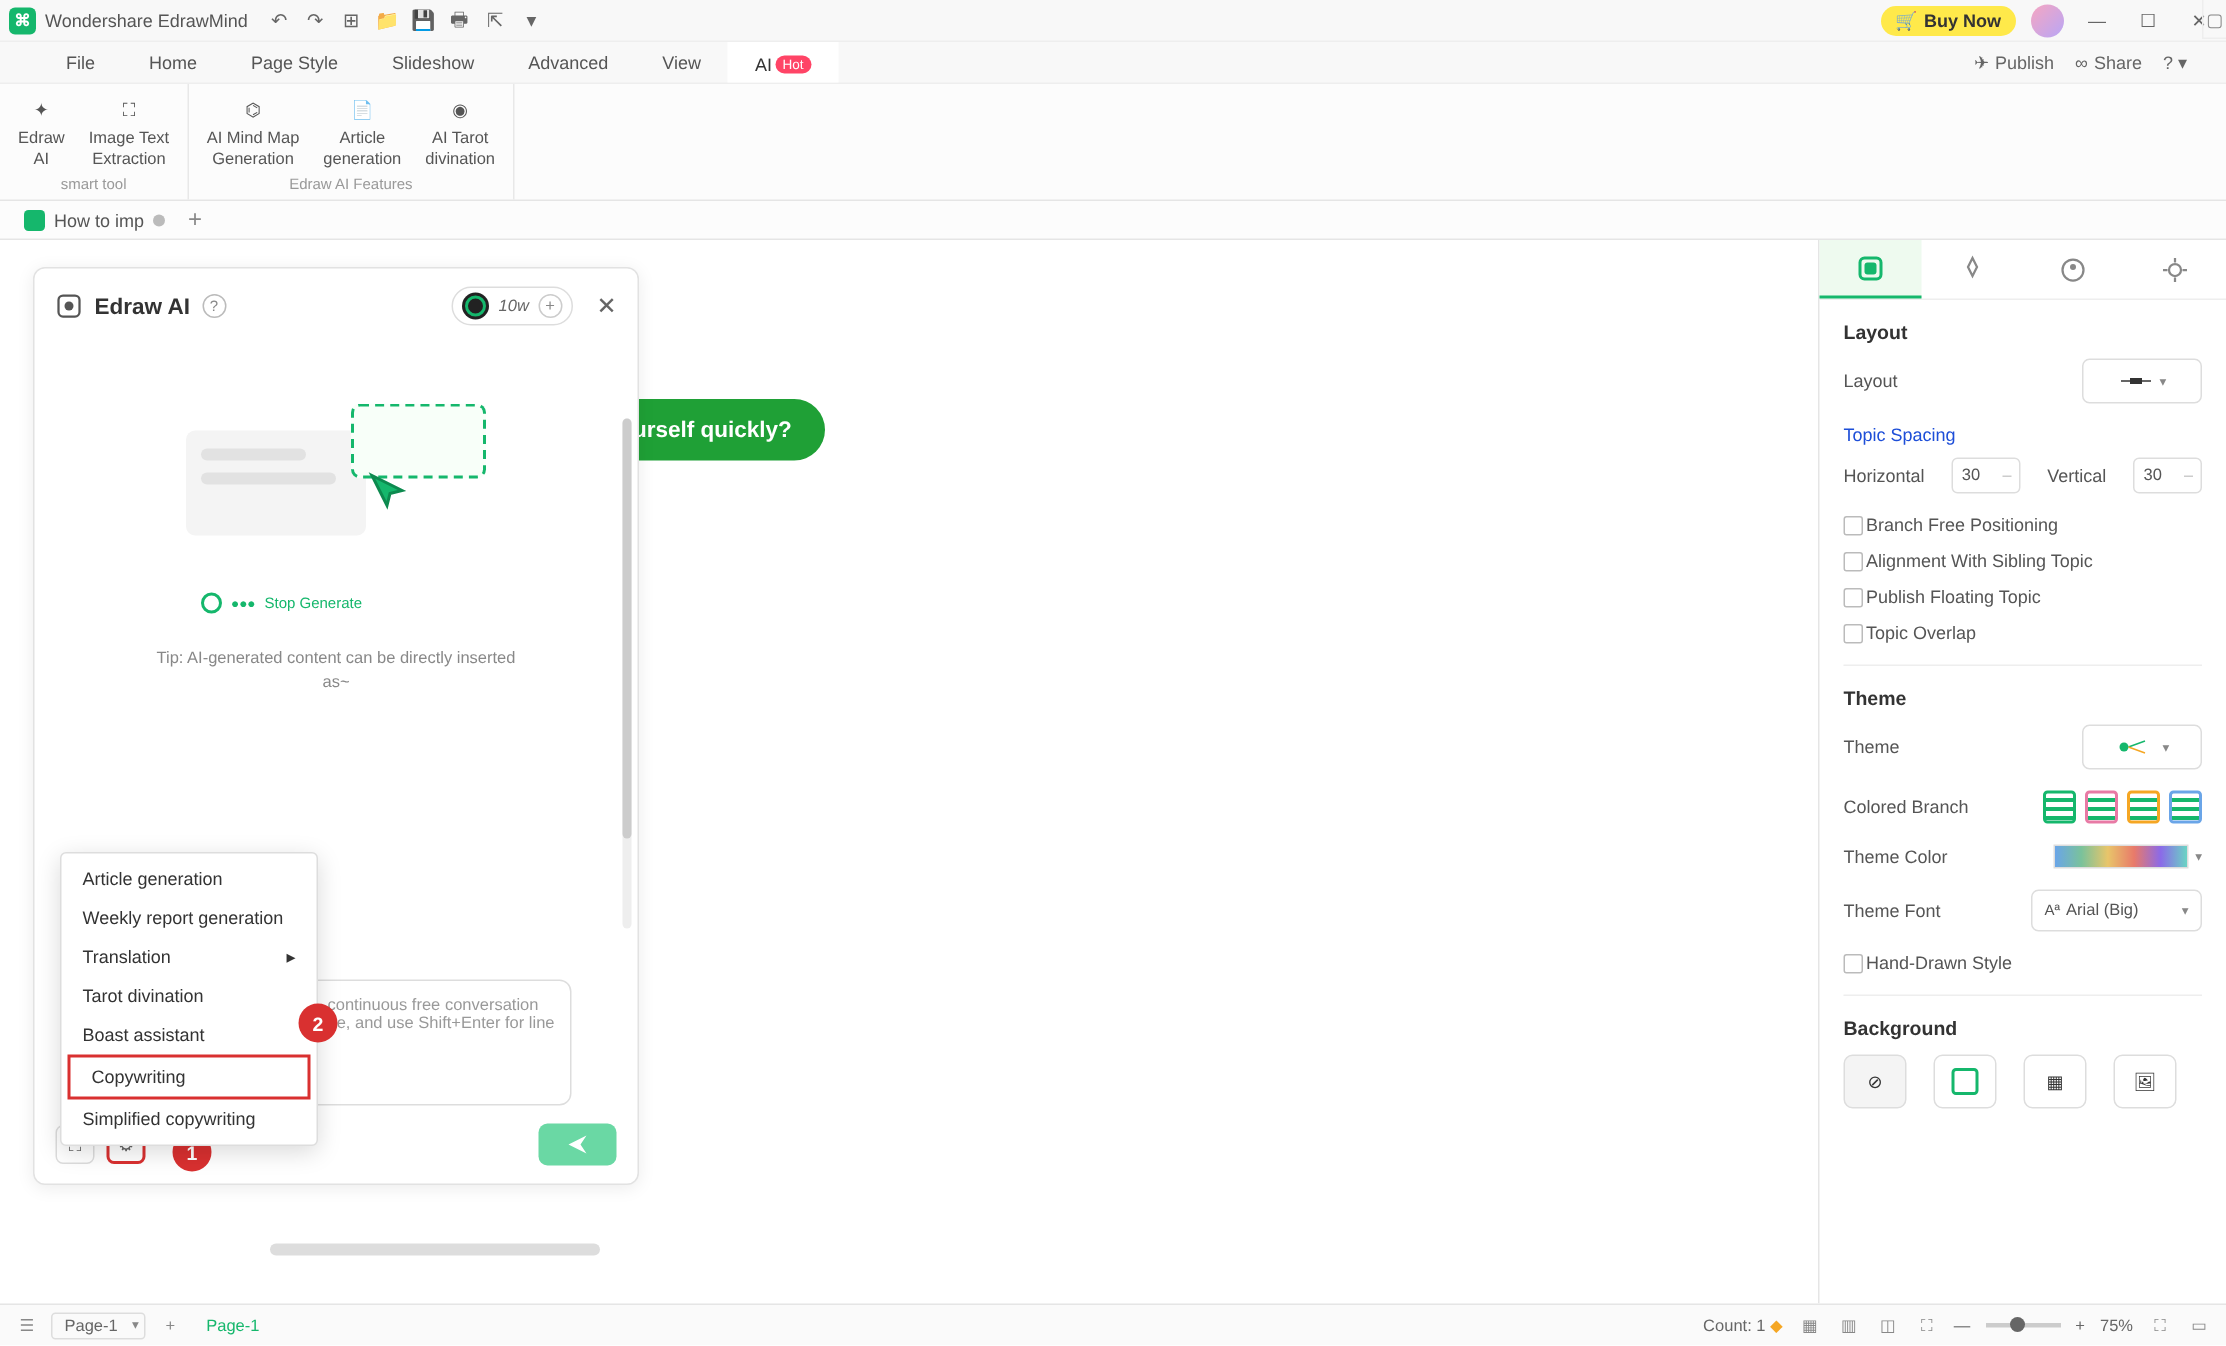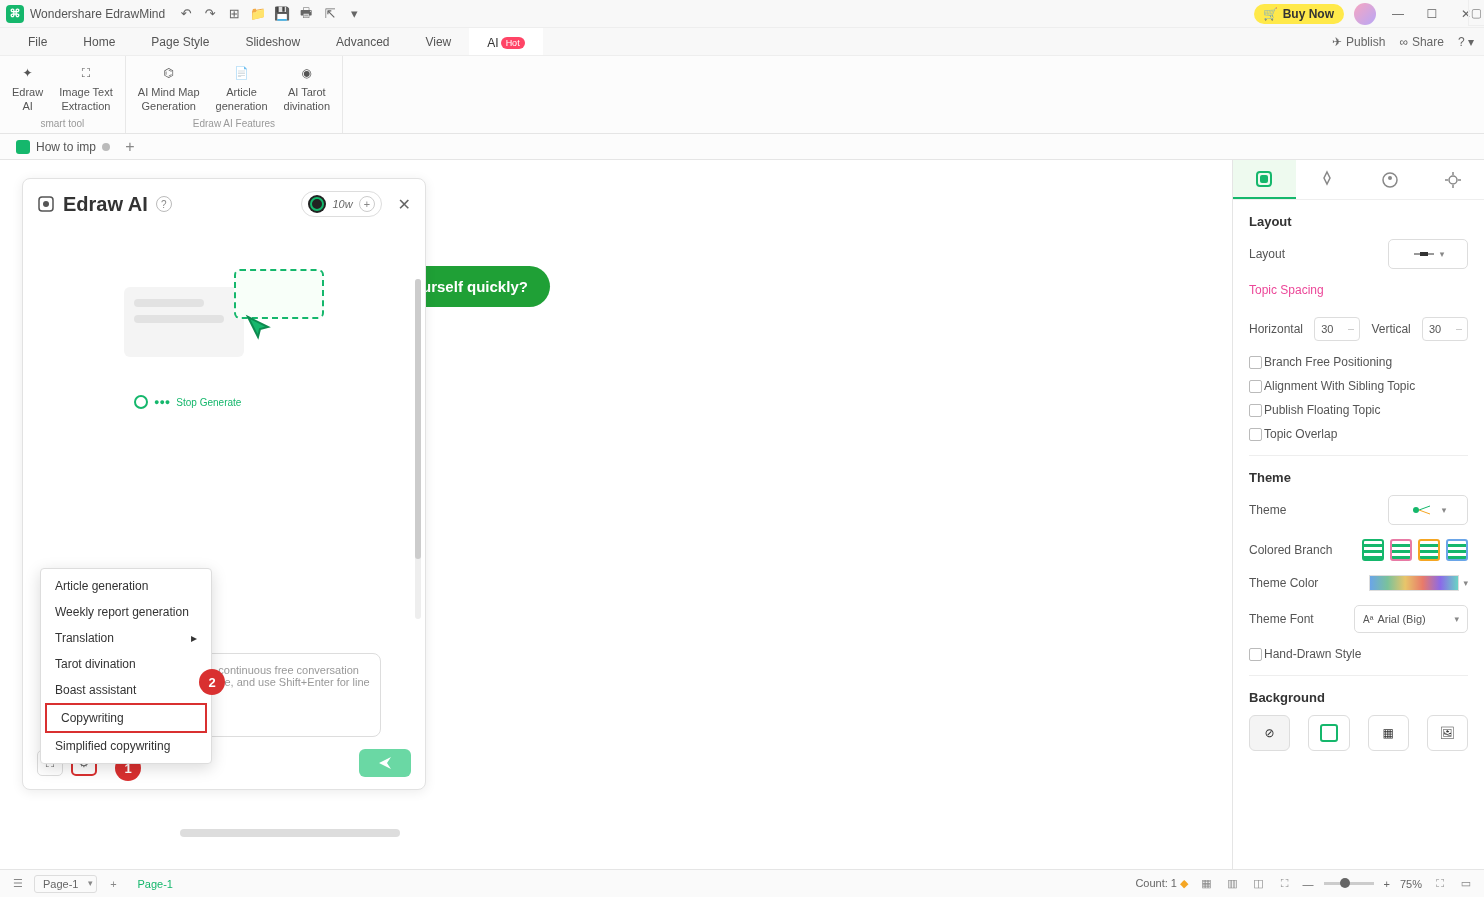--- a/index.html
+++ b/index.html
@@ -10,21 +10,21 @@
 .logo { width: 18px; height: 18px; background: #15b76c; border-radius: 4px; display: flex; align-items: center; justify-content: center; color: #fff; font-weight: bold; font-size: 11px; }
 .app-title { margin-left: 6px; font-size: 12px; color: #555; }
 .tb-icons { display: flex; gap: 6px; margin-left: 12px; align-items: center; }
 .tb-icon { width: 18px; height: 18px; display: flex; align-items: center; justify-content: center; color: #666; cursor: pointer; font-size: 13px; }
 .tb-right { margin-left: auto; display: flex; align-items: center; gap: 10px; }
 .buy-btn { background: #ffe94a; color: #333; padding: 3px 10px; border-radius: 12px; font-size: 12px; font-weight: bold; display: flex; align-items: center; gap: 4px; }
 .avatar { width: 22px; height: 22px; border-radius: 50%; background: linear-gradient(135deg, #f6a6c1, #b8a6f6); }
 .win-btn { width: 24px; height: 20px; display: flex; align-items: center; justify-content: center; color: #666; }
 
 
-.menubar { height: 28px; background: #f8f8f8; display: flex; align-items: center; padding: 0 10px; border-bottom: 1px solid #eee; }
+.menubar { height: 28px; background: #f8f8f8; display: flex; align-items: center; padding: 0 26px; border-bottom: 1px solid #eee; }
 .menu-item { padding: 0 18px; color: #555; cursor: pointer; font-size: 12px; }
 .menu-item.active { color: #333; background: #fff; height: 100%; display: flex; align-items: center; border-top: 2px solid transparent; }
 .hot-badge { background: #ff4466; color: #fff; font-size: 9px; padding: 1px 5px; border-radius: 7px; margin-left: 2px; vertical-align: top; }
 .menu-right { margin-left: auto; display: flex; align-items: center; gap: 14px; color: #666; }
 .mr-item { display: flex; align-items: center; gap: 4px; cursor: pointer; }
 
 
 .ribbon { height: 78px; background: #fcfcfc; display: flex; border-bottom: 1px solid #e5e5e5; }
 .ribbon-group { display: flex; flex-direction: column; align-items: center; padding: 4px 8px; border-right: 1px solid #e8e8e8; }
 .ribbon-btns { display: flex; gap: 8px; }
@@ -41,21 +41,21 @@
 .plus-tab { width: 20px; text-align: center; color: #888; cursor: pointer; font-size: 16px; }
 
 
 .main { position: absolute; top: 160px; bottom: 28px; left: 0; right: 0; display: flex; }
 .canvas { flex: 1; background: #ffffff; position: relative; overflow: hidden; }
 .node { position: absolute; left: 320px; top: 106px; background: #1fa036; color: #fff; padding: 12px 22px; border-radius: 22px; font-size: 15px; font-weight: bold; }
 
 
 .ai-panel { position: absolute; left: 22px; top: 18px; width: 404px; height: 612px; background: #fff; border: 1px solid #e2e2e2; border-radius: 8px; box-shadow: 0 2px 12px rgba(0,0,0,0.08); display: flex; flex-direction: column; }
 .ai-head { display: flex; align-items: center; padding: 12px 14px; gap: 8px; }
-.ai-title { font-size: 20px; font-weight: 600; color: #333; }
+.ai-title { font-size: 15px; font-weight: 600; color: #333; }
 .help-c { width: 16px; height: 16px; border: 1px solid #bbb; border-radius: 50%; display: flex; align-items: center; justify-content: center; font-size: 10px; color: #888; }
 .ai-head-right { margin-left: auto; display: flex; align-items: center; gap: 6px; }
 .token-pill { display: flex; align-items: center; gap: 6px; border: 1px solid #ddd; border-radius: 14px; padding: 3px 6px; font-style: italic; }
 .token-circ { width: 18px; height: 18px; background: #222; border-radius: 50%; display:flex;align-items:center;justify-content:center;}
 .token-circ::after{content:"";width:10px;height:10px;border:2px solid #15b76c;border-radius:50%;}
 .token-txt { font-size: 11px; color: #666; }
 .token-plus { width: 16px; height: 16px; border: 1px solid #ccc; border-radius: 50%; display: flex; align-items: center; justify-content: center; font-size: 11px; color: #888; }
 .close-x { font-size: 16px; color: #666; margin-left: 10px; cursor: pointer; }
 .ai-body { flex: 1; display: flex; flex-direction: column; align-items: center; position: relative; padding: 0 14px; overflow:hidden;}
 .illus { margin-top: 40px; width: 200px; height: 120px; position: relative; }
@@ -73,21 +73,21 @@
 .foot-ic.highlight { border: 2px solid #d93030; }
 .send-btn { margin-left: auto; width: 52px; height: 28px; background: #6ad8a4; border-radius: 6px; display: flex; align-items: center; justify-content: center; }
 .badge-red { position: absolute; width: 26px; height: 26px; background: #d93030; color: #fff; border-radius: 50%; display: flex; align-items: center; justify-content: center; font-weight: bold; font-size: 13px; }
 
 
 .ctx-menu { position: absolute; left: 40px; top: 408px; width: 172px; background: #fff; border: 1px solid #ddd; border-radius: 4px; box-shadow: 0 4px 16px rgba(0,0,0,0.15); padding: 4px 0; z-index: 50; }
 .ctx-item { padding: 6px 14px; font-size: 12px; color: #333; cursor: pointer; display: flex; align-items: center; justify-content: space-between; }
 .ctx-item.boxed { border: 2px solid #d93030; margin: 0 4px; }
 
 
-.rpanel { width: 252px; background: #fff; border-left: 1px solid #e5e5e5; display: flex; flex-direction: column; }
+.rpanel { width: 272px; background: #fff; border-left: 1px solid #e5e5e5; display: flex; flex-direction: column; }
 .rtabs { display: flex; height: 40px; border-bottom: 1px solid #eee; }
 .rtab { flex: 1; display: flex; align-items: center; justify-content: center; cursor: pointer; color: #888; }
 .rtab.active { color: #15b76c; border-bottom: 2px solid #15b76c; background:#eefaef;}
 .rcontent { flex: 1; padding: 14px 16px; overflow-y: auto; }
 .sec-h { font-size: 13px; font-weight: bold; color: #333; margin-bottom: 10px; }
 .row { display: flex; align-items: center; justify-content: space-between; margin-bottom: 14px; font-size: 12px; color: #555; }
 .sel { width: 80px; height: 30px; border: 1px solid #ddd; border-radius: 5px; display: flex; align-items: center; justify-content: center; gap: 4px; }
 .num-in { width: 46px; height: 24px; border: 1px solid #ddd; border-radius: 4px; display: flex; align-items: center; padding: 0 6px; font-size: 11px; position:relative;}
 .num-in::after{content:"";position:absolute;right:4px;top:3px;width:8px;height:16px;background:linear-gradient(#ccc,#ccc) center/6px 1px no-repeat;}
 .chk { display: flex; align-items: center; gap: 2px; font-size: 12px; color: #555; margin-bottom: 10px; }
@@ -238,20 +238,24 @@
           <div class="card2"></div>
           <svg class="cursor-ic" width="32" height="32">
               <path d="M4 4 L24 14 L16 16 L14 24 Z" fill="#15b76c" stroke="#0d8a4f" stroke-width="2"></path>
             </svg>
           <div class="stop-gen">
               <div class="stop-circ"></div>
               <span style="font-size:9px;color:#15b76c">●●●</span>
               <span>Stop Generate</span>
             </div>
         </div>
+        <div class="tip">
+          <div>Tip: AI-generated content can be directly inserted</div>
+          <div>as~</div>
+        </div>
         <div class="ai-input-box">
           <div style="margin-left:140px">continuous free conversation</div>
           <div style="margin-left:140px">ge, and use Shift+Enter for line</div>
         </div>
       </div>
       <div class="ai-foot">
         <div class="foot-ic">⛶</div>
         <div class="foot-ic highlight">⚙</div>
         <div class="send-btn">
           <svg width="16" height="16">
@@ -313,21 +317,21 @@
         <span>Layout</span>
         <div class="sel">
             <svg width="24" height="16">
               <rect x="8" y="6" width="8" height="4" fill="#333"></rect>
               <line x1="2" y1="8" x2="8" y2="8" stroke="#333"></line>
               <line x1="16" y1="8" x2="22" y2="8" stroke="#333"></line>
             </svg> 
             <span style="font-size:9px;color:#888">▾</span>
           </div>
       </div>
-      <div style="font-size:12px;color:#ec4899;margin-bottom:20px">Topic Spacing</div>
+      <div style="font-size:12px;color:#1d4ed8;margin-bottom:8px">Topic Spacing</div>
       <div class="row">
         <span>Horizontal</span>
         <div class="num-in">
             <span>30</span>
           </div>
         <span>Vertical</span>
         <div class="num-in">
             <span>30</span>
           </div>
       </div>

